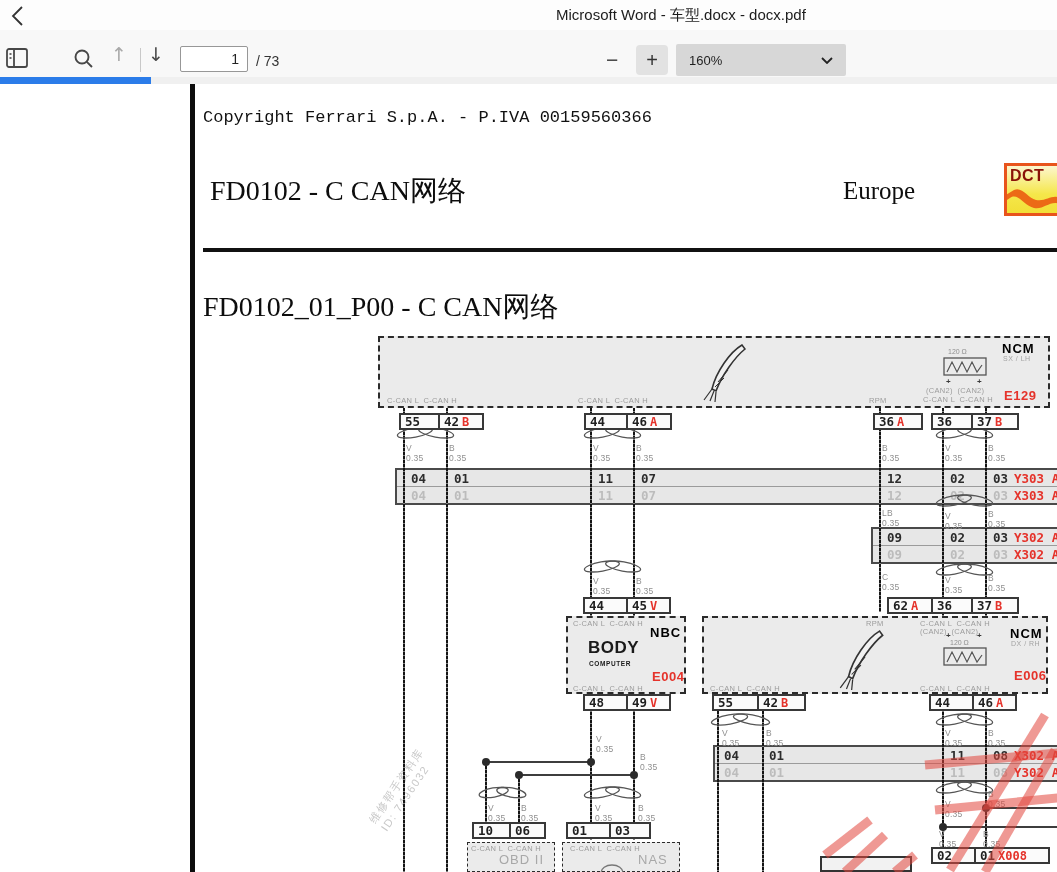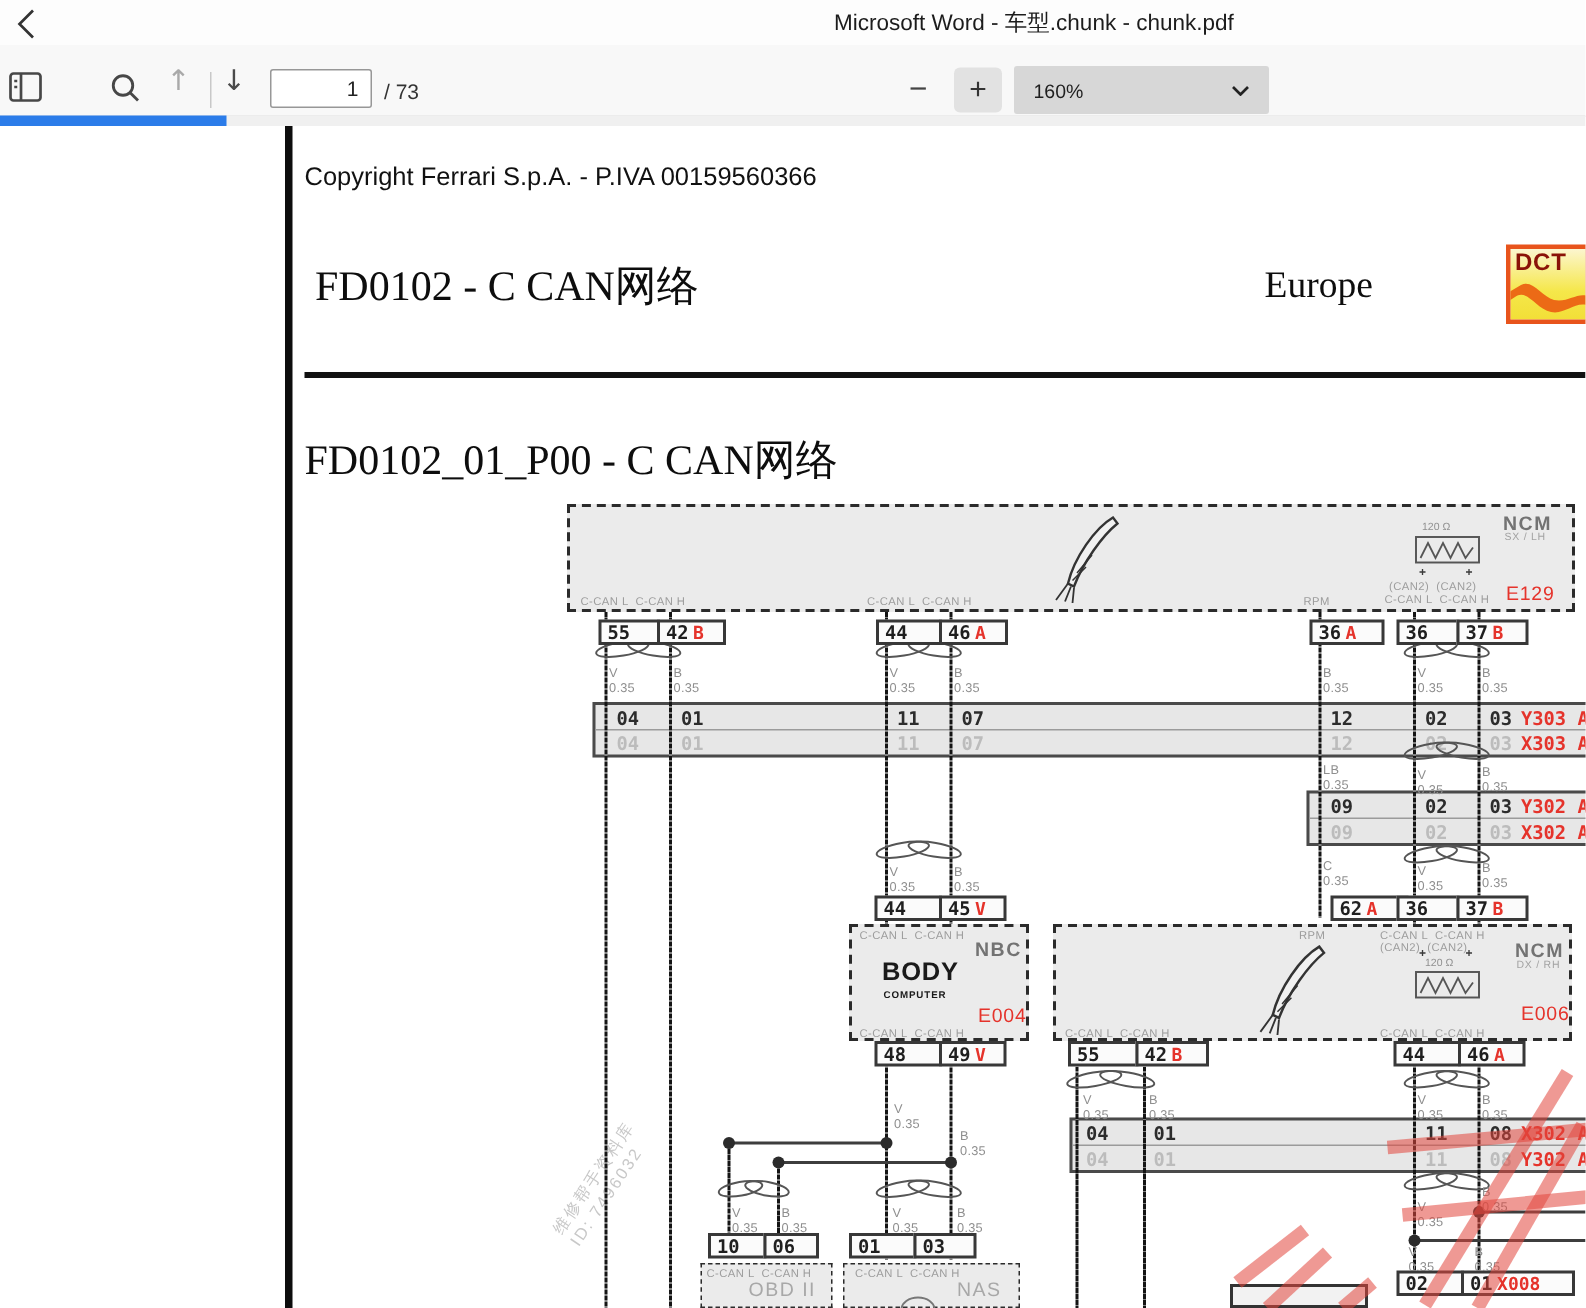--- a/index.html
+++ b/index.html
@@ -25,21 +25,21 @@
   .zoom-in{left:636px;top:15px;width:32px;height:30px;background:#e2e2e2;border-radius:4px;
            font-size:20px;color:#333;line-height:30px;text-align:center}
   .zoom-select{position:absolute;left:676px;top:14px;width:170px;height:32px;background:#d7d7d7;
                border-radius:2px;cursor:pointer}
   .zoom-select span{position:absolute;left:13px;top:9px;font-size:13px;color:#1f1f1f}
   .progress-track{position:absolute;left:0;top:77px;width:1057px;height:7px;background:#f0f0f0;z-index:60}
   .progress-fill{position:absolute;left:0;top:0;height:7px;width:151px;background:#2b7ce9}
 
   
   .black-vbar{position:absolute;left:190px;top:84px;width:5px;height:788px;background:#0d0d0d}
-  .doc-copyright{position:absolute;left:203px;top:108px;font-family:Liberation Sans, sans-serif;
+  .doc-copyright{position:absolute;left:203px;top:108px;font-family:Liberation Mono, monospace;
                  font-size:17px;color:#111}
   .doc-title{position:absolute;left:210px;top:172px;font-family:"Liberation Serif",serif;
              font-size:28px;color:#0d0d0d}
   .doc-region{position:absolute;left:843px;top:177px;font-family:"Liberation Serif",serif;
               font-size:25px;color:#0d0d0d}
   .hrule{position:absolute;left:203px;top:248px;width:854px;height:4px;background:#111}
   .section-title{position:absolute;left:203px;top:288px;font-family:"Liberation Serif",serif;
                  font-size:28px;color:#0d0d0d}
   .logo{position:absolute;left:1004px;top:163px;width:56px;height:53px;border:3px solid #e8541c;
         background:linear-gradient(#fcf6cf 0%,#f5e74a 60%,#f2df37 100%);box-sizing:border-box;overflow:hidden}
@@ -65,23 +65,23 @@
   .band{position:absolute;border:2px solid #4a4a4a;background:#e7e7e7;z-index:1}
   .brow{position:relative;height:16px}
   .brow + .brow{border-top:1.5px solid #9b9b9b}
   .bcell{position:absolute;top:1px;font-family:"DejaVu Sans Mono",monospace;font-weight:700;
          font-size:12.5px;color:#2c2c2c;white-space:pre}
   .brow.muted .bcell{color:#bcbcbc}
   .brow .bcell.red,.brow.muted .bcell.red{color:#e5332b}
 
   
   .mod{position:absolute;border:2px dashed #2b2b2b;background:#ebebeb;box-sizing:border-box;z-index:3}
-  .mod-name{position:absolute;font-weight:700;font-size:13px;color:#737373;letter-spacing:1px}
+  .mod-name{position:absolute;font-weight:700;font-size:13px;color:#000000;letter-spacing:1px}
   .mod-sub{position:absolute;font-size:7px;color:#a3a3a3;letter-spacing:0.5px}
-  .mod-id{position:absolute;font-weight:400;font-size:13px;color:#e5332b;letter-spacing:0.5px}
+  .mod-id{position:absolute;font-weight:700;font-size:13px;color:#e5332b;letter-spacing:0.5px}
   .body-title{position:absolute;font-weight:700;font-size:17px;color:#1a1a1a;letter-spacing:0.5px}
   .body-sub{position:absolute;font-weight:700;font-size:6.5px;color:#1a1a1a;letter-spacing:0.6px}
   .io-name{position:absolute;font-size:13px;color:#a8a8a8;letter-spacing:1px}
   .rgroup{position:absolute}
   .rlabel{position:absolute;font-size:7px;color:#909090;white-space:nowrap}
   .plus{position:absolute;font-size:8px;color:#3a3a3a;font-weight:700}
   .solidbox{position:absolute;border:2px solid #333;background:#f2f2f2;box-sizing:border-box;z-index:3}
 
   
   .wm-gray{position:absolute;left:366px;top:818px;transform:rotate(-56deg);transform-origin:0 0;
@@ -539,21 +539,21 @@
 </div>
 <div class="hrule"></div>
 <div class="section-title">FD0102_01_P00 - C CAN网络</div>
 
 <div class="titlebar">
   <div class="back-btn">
     <svg width="26" height="26" viewBox="0 0 26 26">
       <polyline points="16,4 7,13 16,22" fill="none" stroke="#333" stroke-width="1.8"></polyline>
     </svg>
   </div>
-  <div class="win-title">Microsoft Word - 车型.chunk - chunk.pdf</div>
+  <div class="win-title">Microsoft Word - 车型.docx - docx.pdf</div>
 </div>
 
 <div class="toolbar">
   <button class="tbtn" style="left:5px;top:17px">
     <svg width="24" height="22" viewBox="0 0 24 22">
       <rect x="2" y="2" width="20" height="18" rx="2" fill="none" stroke="#474747" stroke-width="1.8"></rect>
       <line x1="9" y1="2" x2="9" y2="20" stroke="#474747" stroke-width="1.8"></line>
       <line x1="4.5" y1="7" x2="6.5" y2="7" stroke="#474747" stroke-width="1.6"></line>
       <line x1="4.5" y1="11" x2="6.5" y2="11" stroke="#474747" stroke-width="1.6"></line>
     </svg>

